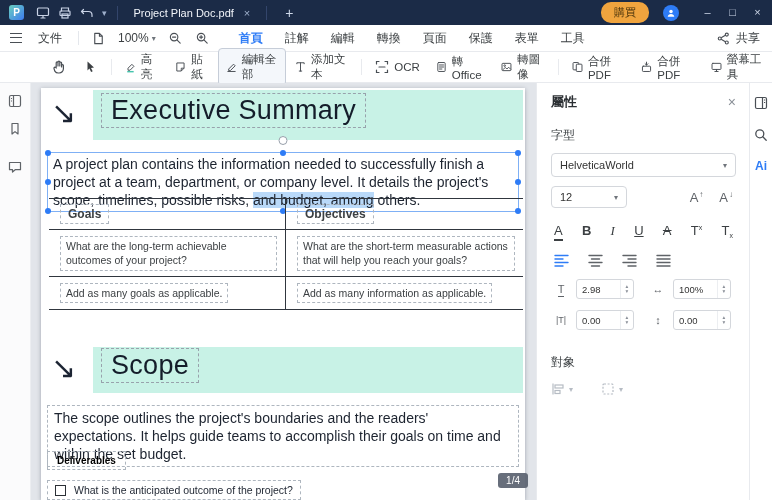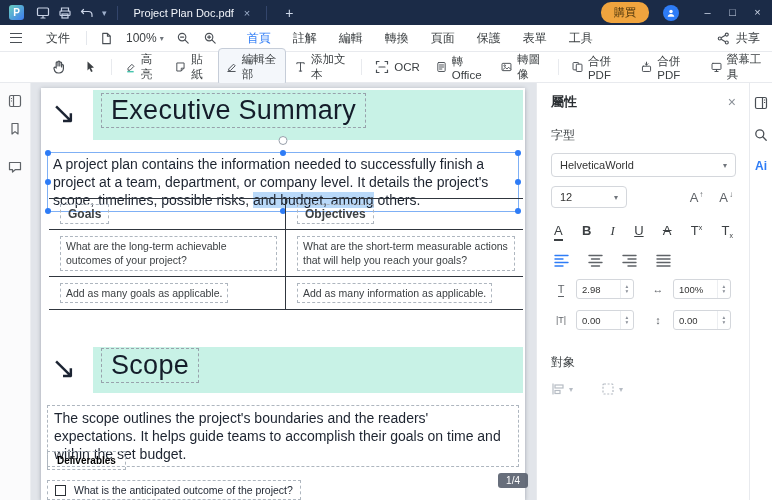--- a/index.html
+++ b/index.html
@@ -23,29 +23,29 @@
   .tb-spacer{flex:1}
   .buy{background:#f0a43e;color:#45300a;font-size:11px;padding:3px 13px;border-radius:10px;margin-right:14px}
   .avatar{width:16px;height:16px;border-radius:50%;background:#2e7cf6;margin-right:16px;
           display:flex;align-items:center;justify-content:center}
   .win{display:flex;margin-right:2px}
   .win span{width:25px;text-align:center;font-size:11px;color:#cfd9ea;line-height:25px}
 
   
   .menubar{position:absolute;top:25px;left:0;right:0;height:26px;background:#fff;
            border-bottom:1px solid #e8eaee;display:flex;align-items:center}
-  .mb-file{display:flex;align-items:center;gap:24px;padding:0 10px}
+  .mb-file{display:flex;align-items:center;gap:16px;padding:0 10px}
   .burger{width:12px;height:8px;border-top:1.5px solid #4a4f55;border-bottom:1.5px solid #4a4f55;position:relative}
   .burger::after{content:"";position:absolute;left:0;top:2.5px;width:12px;height:1.5px;background:#4a4f55}
   .mb-sep{width:1px;height:14px;background:#e4e7ec;margin:0 6px}
   .mb-item{display:flex;align-items:center;gap:3px;padding:0 6px}
   .mb-caret{font-size:8px;color:#70757c}
   .mb-tabs{display:flex;margin-left:12px}
   .mb-tab{padding:0 11px;line-height:25px}
-  .mb-tab.active{color:#2e7cf6;font-weight:normal}
+  .mb-tab.active{color:#2e7cf6;font-weight:bold}
   .mb-right{margin-left:auto;display:flex;align-items:center;gap:5px;padding-right:12px}
 
   
   .toolbar{position:absolute;top:52px;left:0;right:0;height:30px;border-bottom:1px solid #e8eaee;
            display:flex;align-items:center;padding-left:44px;font-size:11.5px}
   .tool{display:flex;align-items:center;gap:4px;padding:3px 6px;border-radius:4px;margin-right:1px;border:1px solid transparent}
   .tool.selected{border:1px solid #c6cdd8;background:#f4f7fb}
   .tool-sep{width:1px;height:16px;background:#e8eaee;margin:0 5px}
 
   

